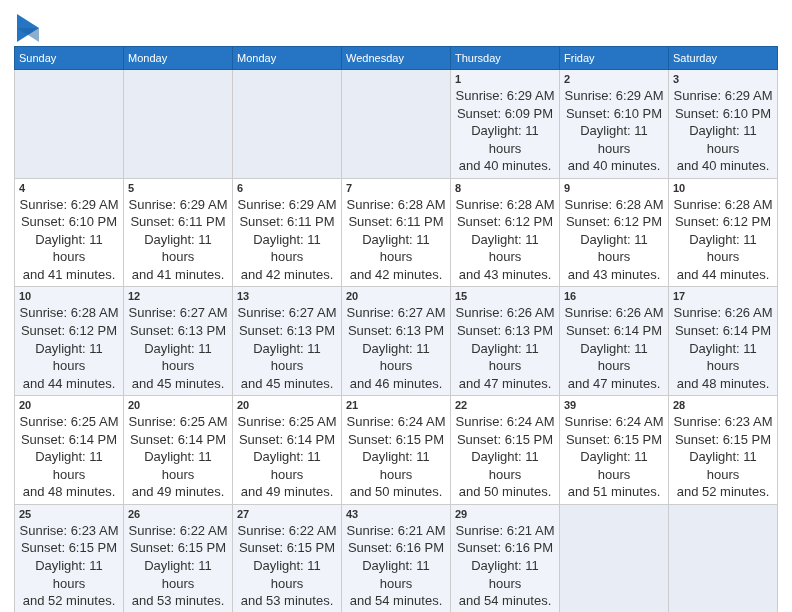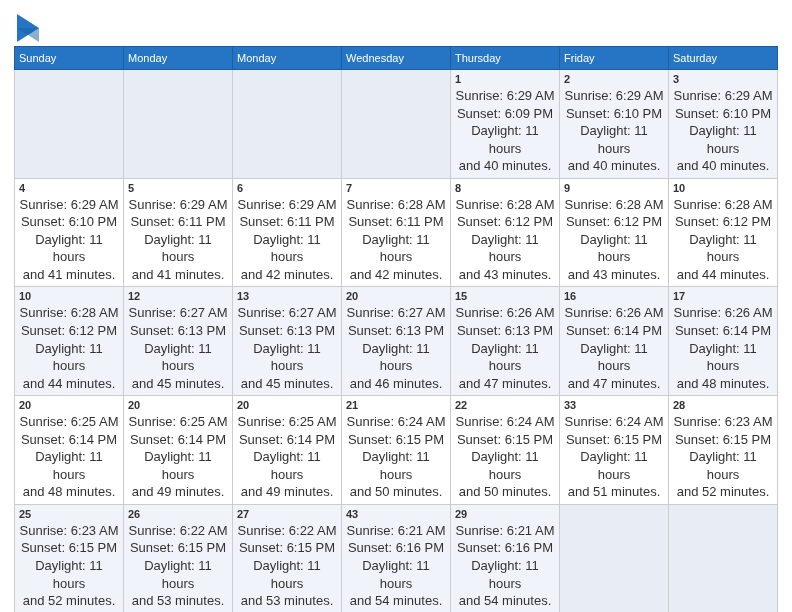--- a/index.html
+++ b/index.html
@@ -234,21 +234,21 @@
           </td>
           <td>
             <span class="day-number">21</span>
             <div class="day-info">Sunrise: 6:24 AM<br>Sunset: 6:15 PM<br>Daylight: 11 hours<br>and 50 minutes.</div>
           </td>
           <td>
             <span class="day-number">22</span>
             <div class="day-info">Sunrise: 6:24 AM<br>Sunset: 6:15 PM<br>Daylight: 11 hours<br>and 50 minutes.</div>
           </td>
           <td>
-            <span class="day-number">33</span>
+            <span class="day-number">39</span>
             <div class="day-info">Sunrise: 6:24 AM<br>Sunset: 6:15 PM<br>Daylight: 11 hours<br>and 51 minutes.</div>
           </td>
           <td>
             <span class="day-number">28</span>
             <div class="day-info">Sunrise: 6:23 AM<br>Sunset: 6:15 PM<br>Daylight: 11 hours<br>and 52 minutes.</div>
           </td>
         </tr>
         <tr class="row-alt">
           <td>
             <span class="day-number">25</span>

